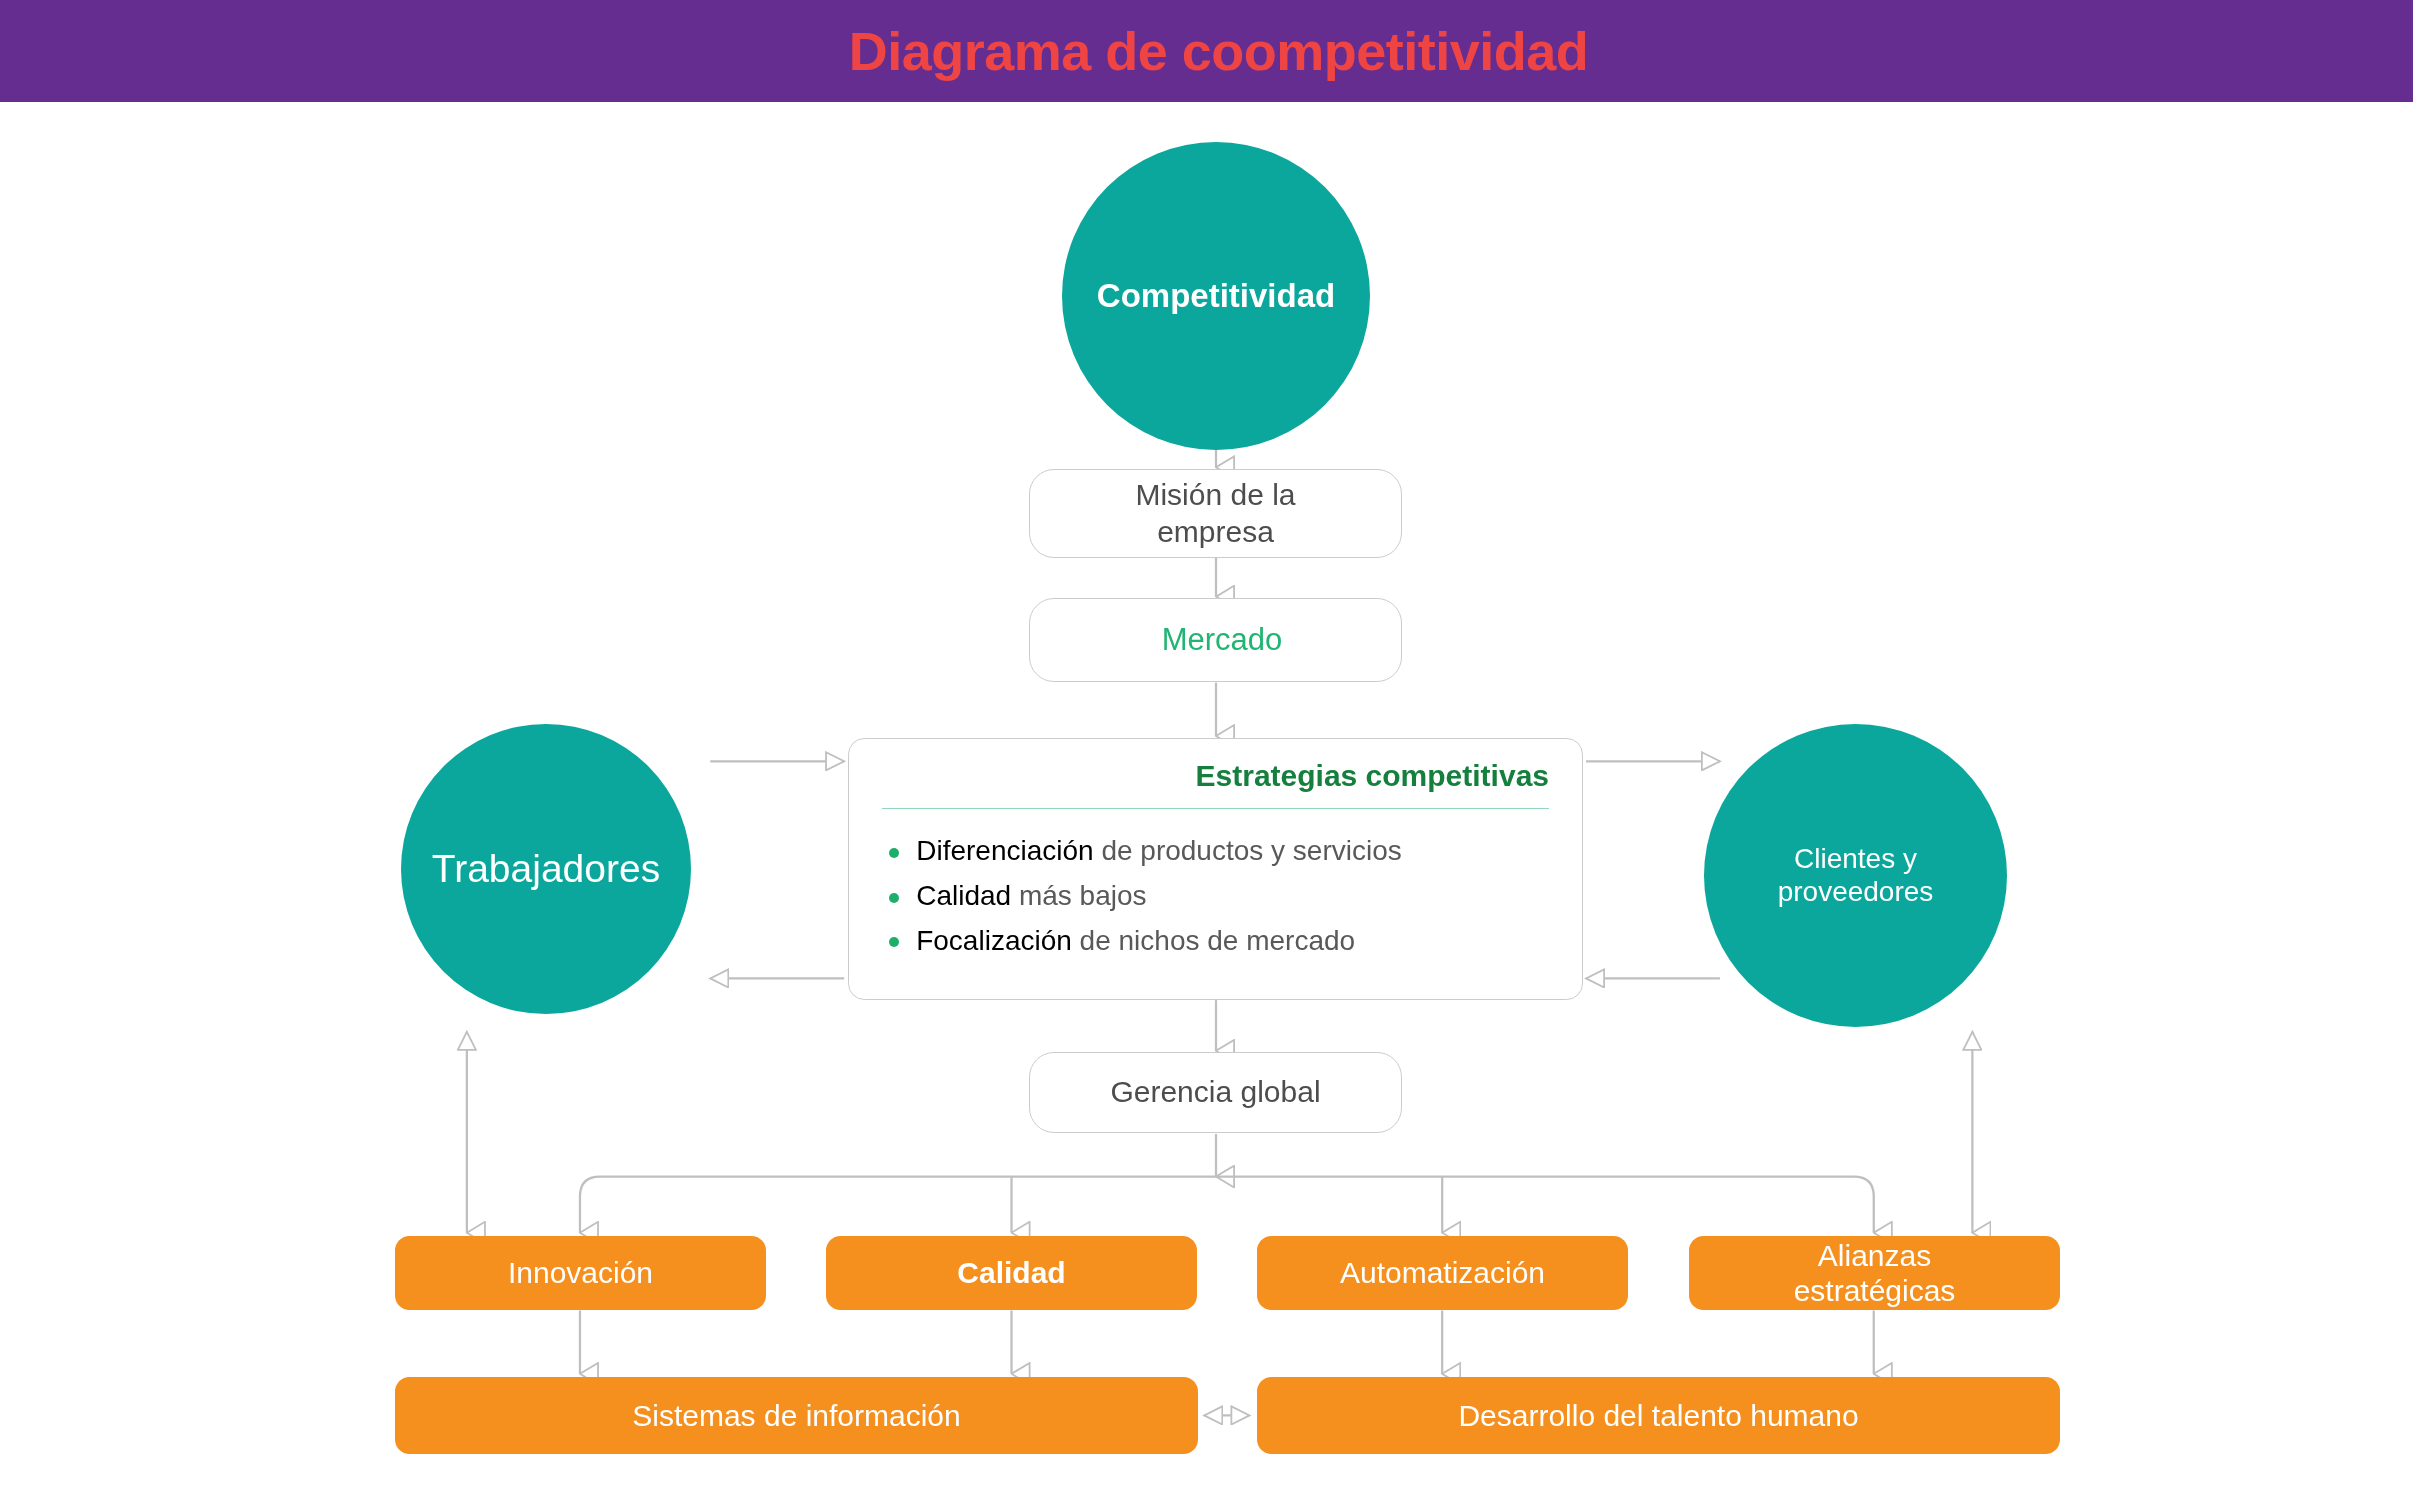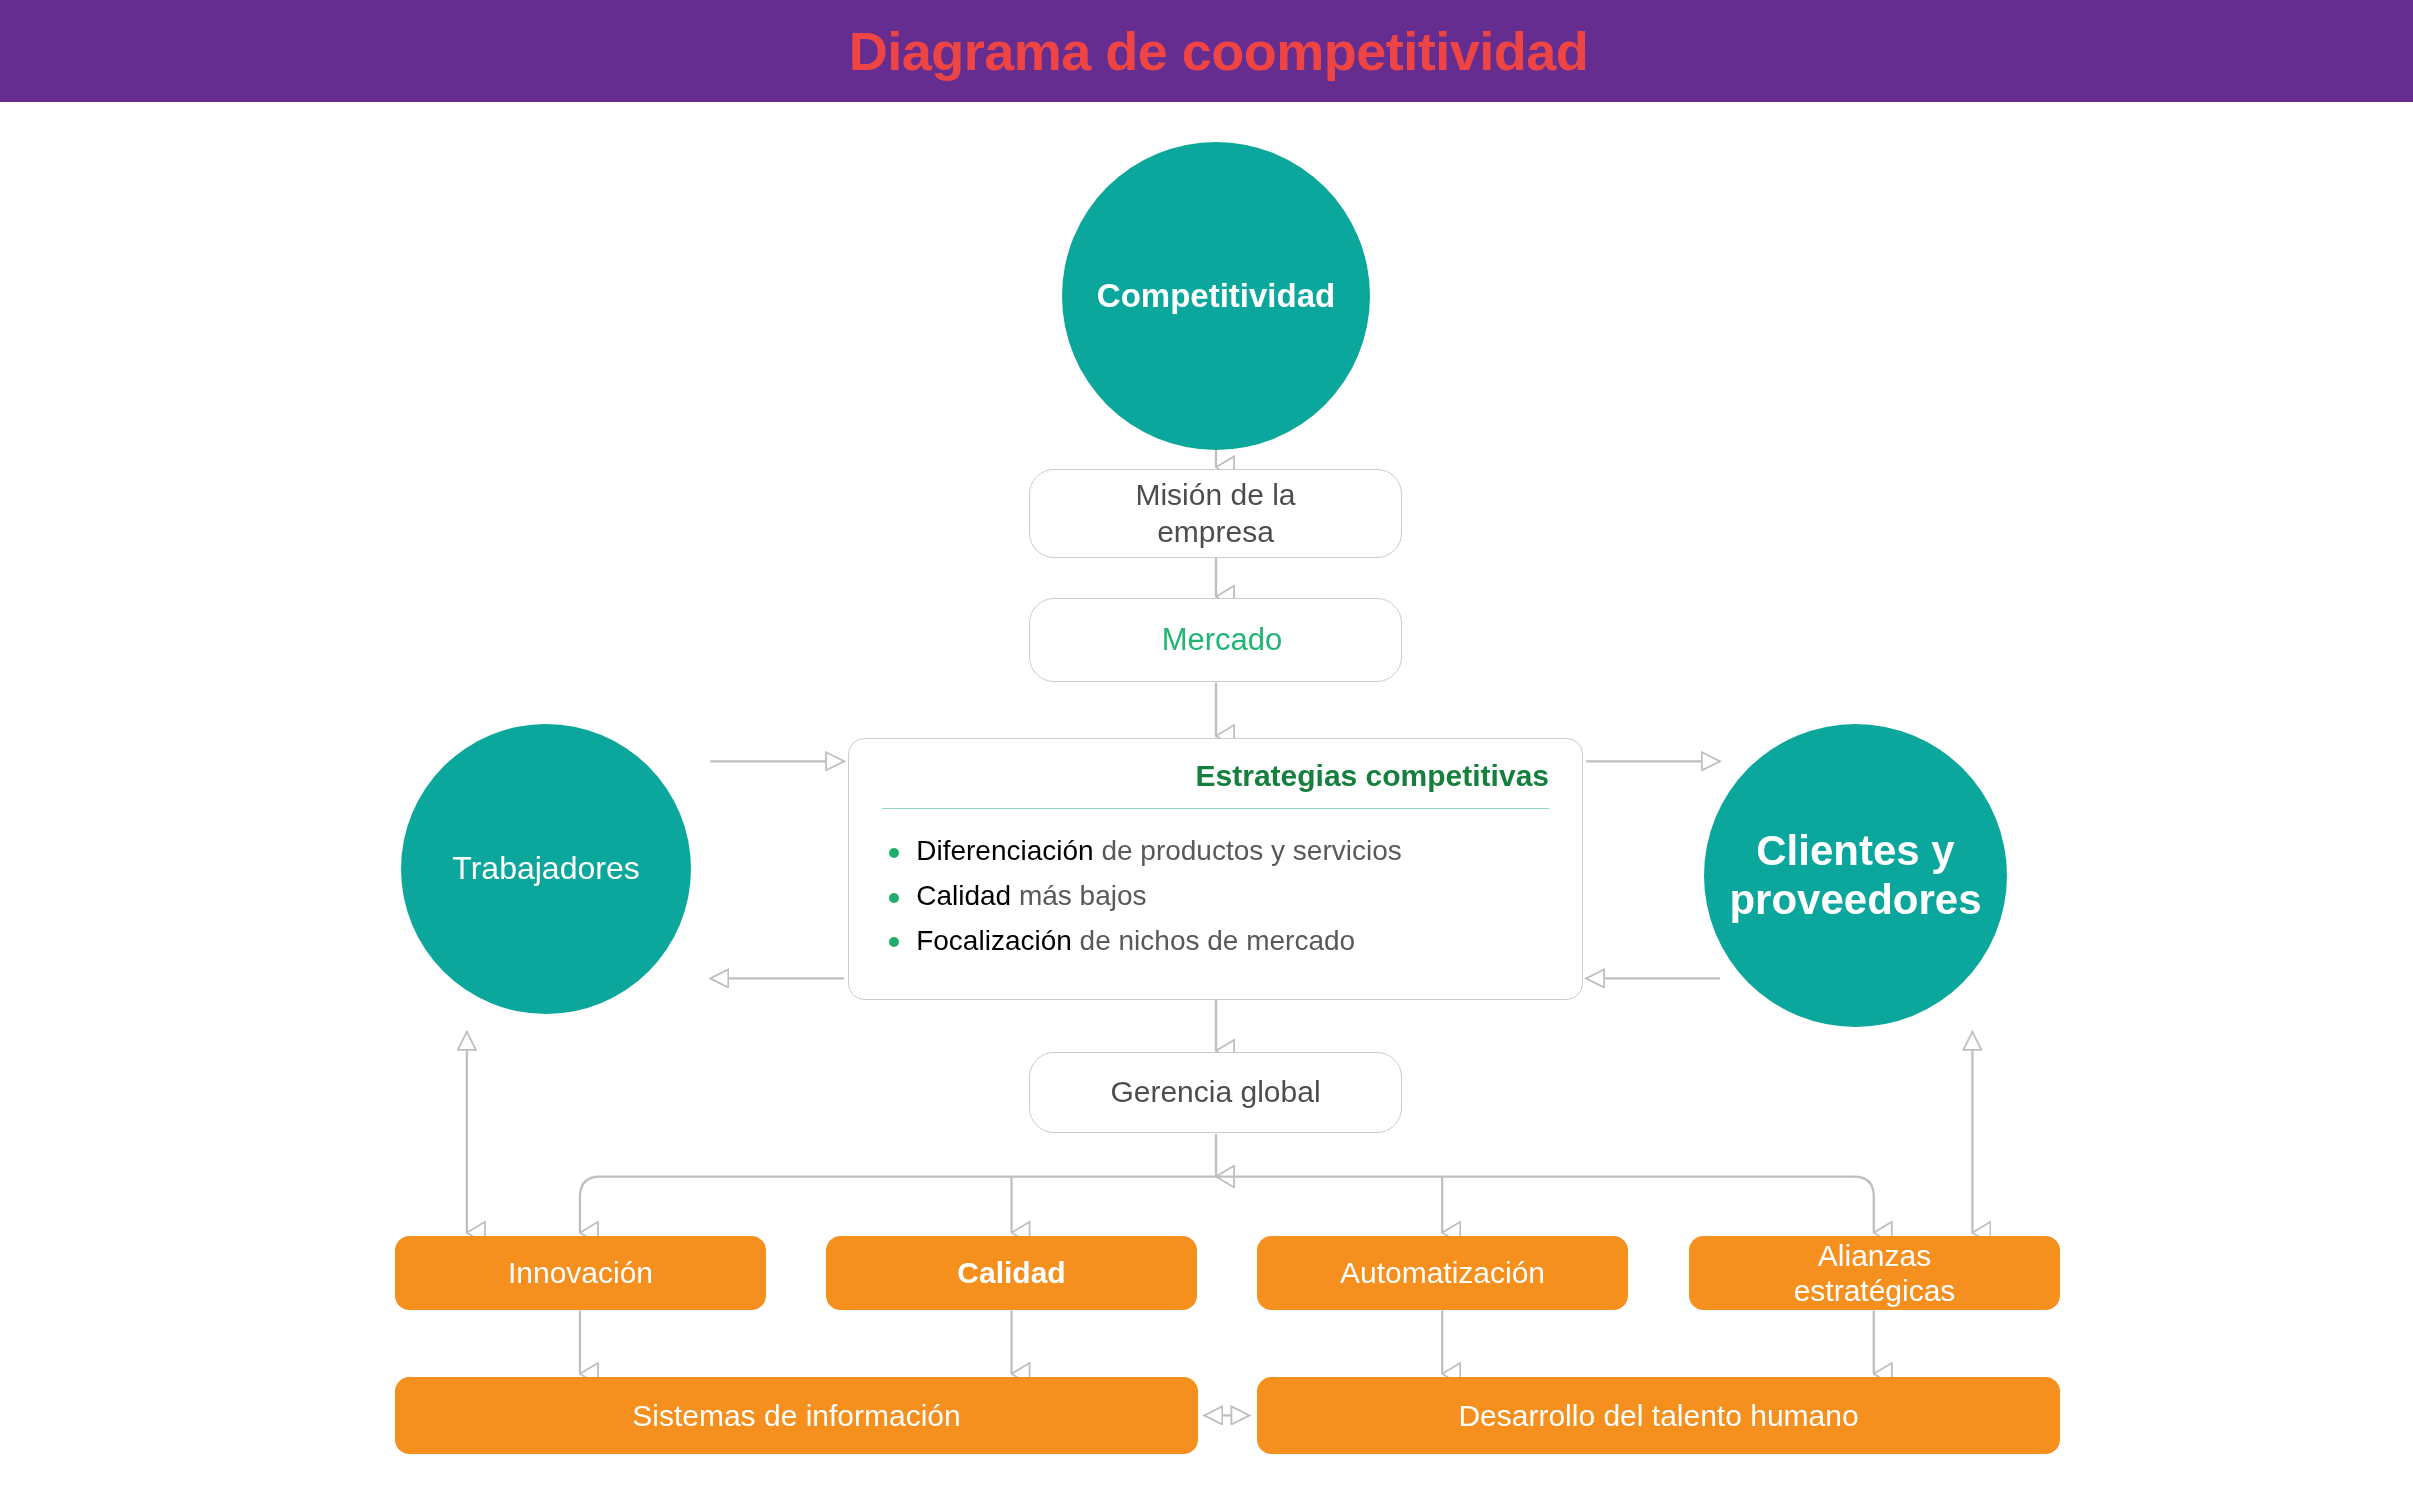--- a/index.html
+++ b/index.html
@@ -65,28 +65,28 @@
   }
   #circle-competitividad {
     left: 1062px; top: 142px;
     width: 308px; height: 308px;
     font-size: 33px;
     font-weight: bold;
   }
   #circle-trabajadores {
     left: 401px; top: 724px;
     width: 290px; height: 290px;
-    font-size: 32px;
+    font-size: 39px;
     font-weight: normal;
   }
   #circle-clientes {
     left: 1704px; top: 724px;
     width: 303px; height: 303px;
-    font-size: 42px;
-    font-weight: bold;
+    font-size: 28px;
+    font-weight: normal;
     text-align: center;
   }
 
   
   .wbox {
     position: absolute;
     background: #ffffff;
     border: 1.8px solid #CCCCCC;
     border-radius: 25px;
     display: flex;

